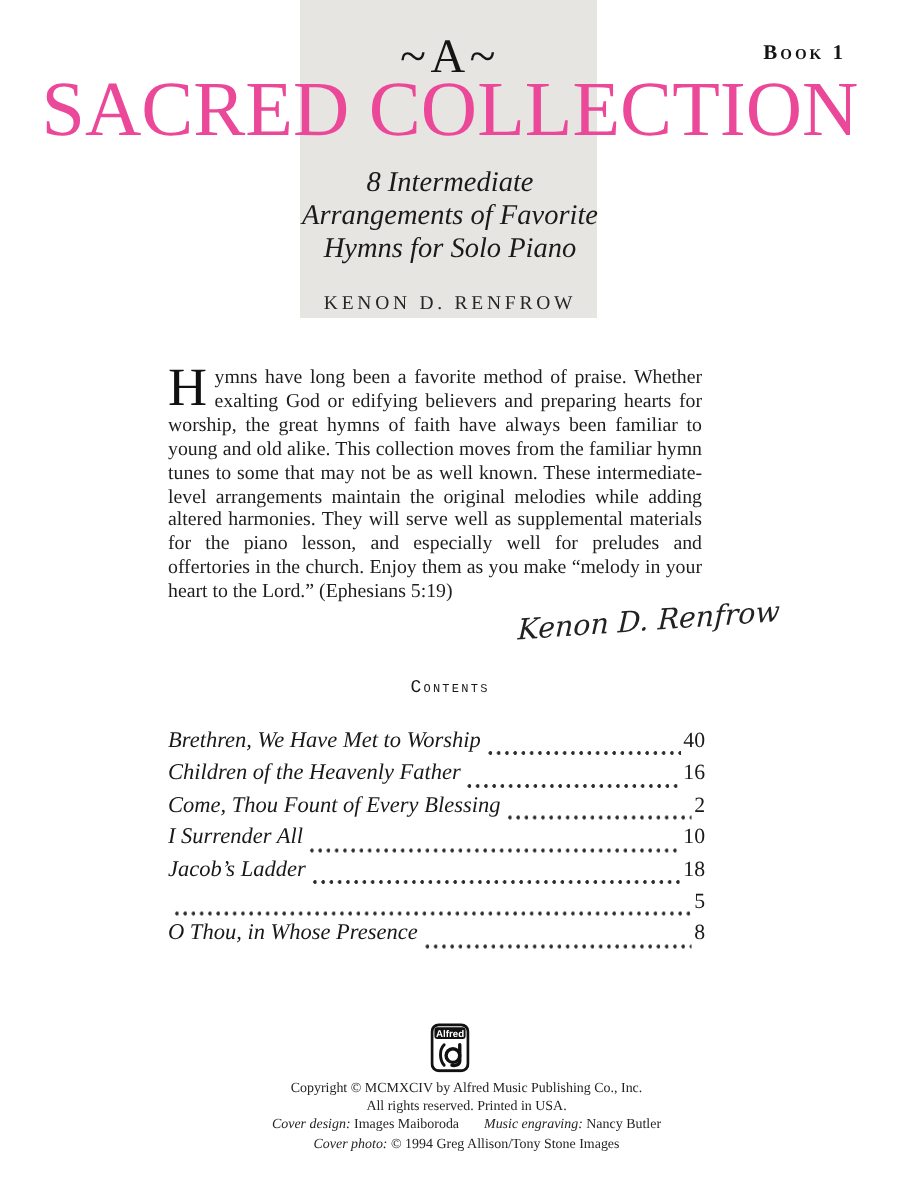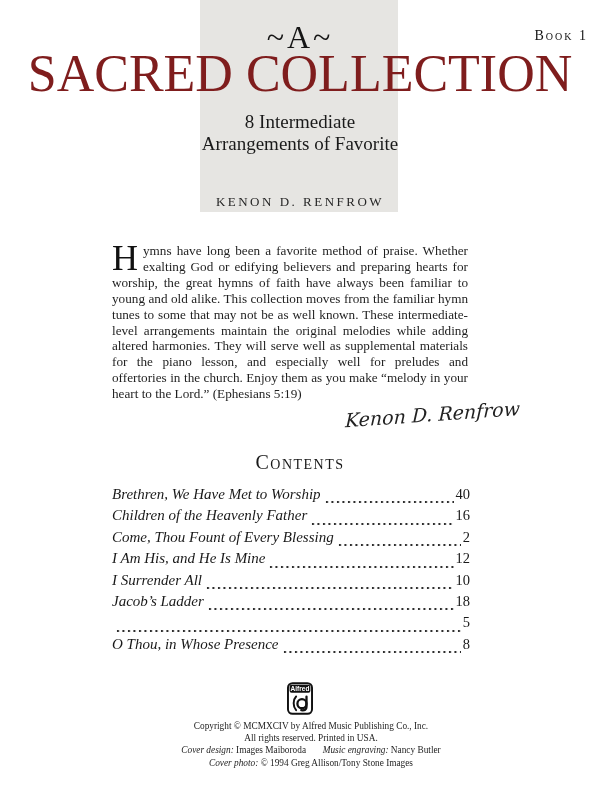--- a/index.html
+++ b/index.html
@@ -14,23 +14,23 @@
     overflow: hidden;
   }
   .band {
     position: absolute;
     left: 200px; top: 0;
     width: 198px; height: 212px;
     background: #e6e5e2;
   }
   .book-badge {
     position: absolute;
-    top: 28px; right: 12px;
+    top: 28px; right: 36px;
     font-size: 14px;
-    font-weight: normal;
+    font-weight: bold;
     font-variant: small-caps;
     letter-spacing: 2px;
     color: #141414;
   }
   .series-prefix {
     position: absolute;
     top: 21px; left: 0;
     width: 100%;
     text-align: center;
     font-size: 32px;
@@ -40,27 +40,28 @@
   }
   .main-title {
     position: absolute;
     top: 48px; left: 0;
     width: 100%;
     text-align: center;
     font-size: 52px;
     line-height: 1;
     letter-spacing: 0px;
     white-space: nowrap;
-    color: #7f1d1d;
+    color: #ec4899;
   }
   .subtitle {
     position: absolute;
     top: 111px; left: 150px;
     width: 300px;
     text-align: center;
+    font-style: italic;
     font-size: 19px;
     line-height: 22px;
     color: #1a1a1a;
   }
   .author {
     position: absolute;
     top: 194px; left: 0;
     width: 100%;
     text-align: center;
     font-size: 13px;
@@ -93,23 +94,24 @@
     transform: rotate(-4deg) skewX(-6deg);
     white-space: nowrap;
     color: #222;
   }
   .contents-heading {
     position: absolute;
     top: 451px; left: 0;
     width: 100%;
     text-align: center;
     font-variant: small-caps;
-    font-size: 20px;
+    font-size: 12px;
     letter-spacing: 1.5px;
     color: #181818;
+    font-family: Liberation Mono, monospace;
   }
   .contents-list {
     position: absolute;
     top: 486px; left: 112px;
     width: 358px;
     text-align: center;
   }
   .toc-row {
     display: flex;
     align-items: baseline;
@@ -159,20 +161,21 @@
 
   <div class="book-badge">Book 1</div>
 
   <div class="series-prefix">~A~</div>
 
   <h1 class="main-title" style="font-weight: normal;">SACRED COLLECTION</h1>
 
   <div class="subtitle">
     <div>8 Intermediate</div>
     <div>Arrangements of Favorite</div>
+    <div>Hymns for Solo Piano</div>
   </div>
 
   <div class="author">KENON D. RENFROW</div>
 
   <p class="intro"><span class="dropcap">H</span><span>ymns have long been a favorite method of praise.  Whether exalting God or edifying believers and preparing hearts for worship, the great hymns of faith have always been familiar to young and old alike.  This collection moves from the familiar hymn tunes to some that may not be as well known.  These intermediate-level arrangements maintain the original melodies while adding altered harmonies.  They will serve well as supplemental materials for the piano lesson, and especially well for preludes and offertories in the church.  Enjoy them as you make “melody in your heart to the Lord.”  (Ephesians 5:19)</span></p>
 
   <div class="signature">Kenon D. Renfrow</div>
 
   <div class="contents-heading">Contents</div>
 
@@ -184,25 +187,20 @@
     </div>
     <div class="toc-row">
       <span class="toc-title">Children of the Heavenly Father</span>
       <span class="leader"></span>
       <span class="toc-page">16</span>
     </div>
     <div class="toc-row">
       <span class="toc-title">Come, Thou Fount of Every Blessing</span>
       <span class="leader"></span>
       <span class="toc-page">2</span>
-    </div>
-    <div class="toc-row">
-      <span class="toc-title">I Am His, and He Is Mine</span>
-      <span class="leader"></span>
-      <span class="toc-page">12</span>
     </div>
     <div class="toc-row">
       <span class="toc-title">I Surrender All</span>
       <span class="leader"></span>
       <span class="toc-page">10</span>
     </div>
     <div class="toc-row">
       <span class="toc-title">Jacob’s Ladder</span>
       <span class="leader"></span>
       <span class="toc-page">18</span>

